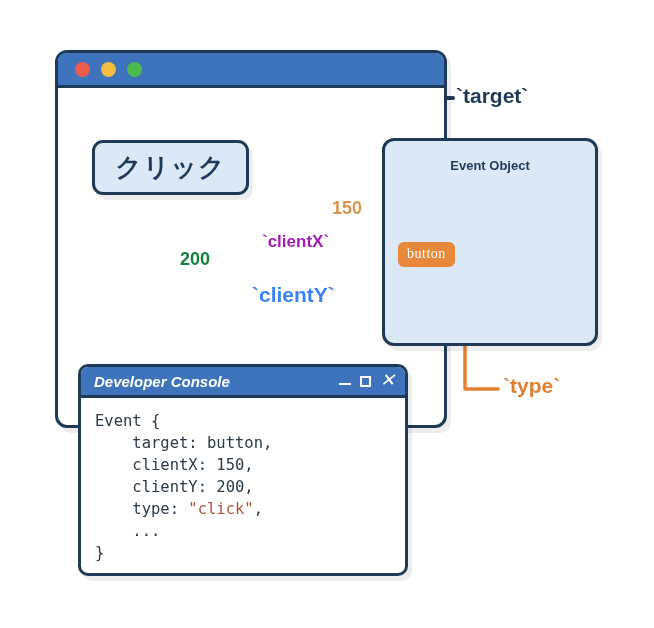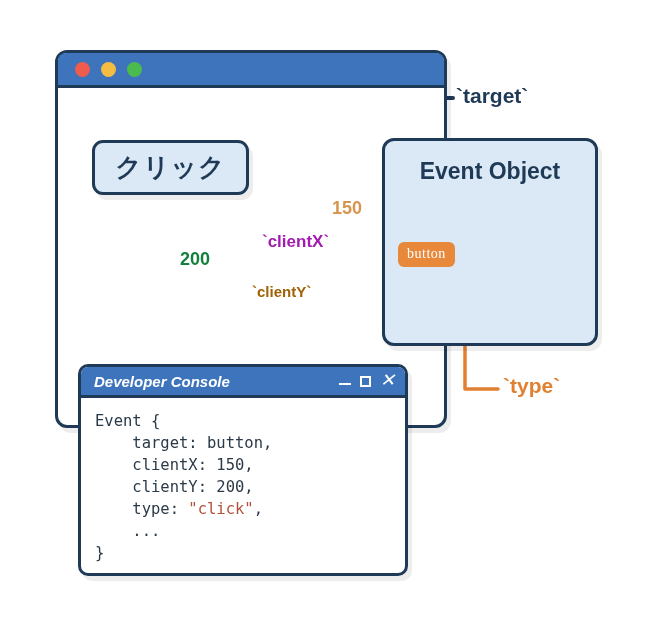--- a/index.html
+++ b/index.html
@@ -53,21 +53,21 @@
   .event-obj{
     position:absolute;left:382px;top:138px;width:216px;height:208px;
     background:#dbe9f6;
     border:3.5px solid #1f3a56;
     border-radius:12px;
     box-sizing:border-box;
     box-shadow:4px 5px 0 rgba(0,0,0,.07);
   }
   .event-title{
     position:absolute;left:0;right:0;top:17px;text-align:center;
-    font-size:23px;font-weight:bold;color:#1f3a56;
+    font-size:13px;font-weight:bold;color:#1f3a56;
   }
   .chip-button{
     position:absolute;left:13px;top:101px;
     background:#e8883a;color:#ffffff;
     font-family:Liberation Serif, serif;
     font-size:14px;
     padding:4px 9px 5px;
     border-radius:6px;
     letter-spacing:.5px;
   }
@@ -111,21 +111,21 @@
     font-size:15.5px;line-height:1.42;color:#2b3a48;
     white-space:pre;
   }
   .str{color:#b4503a;}
 
   
   .lbl{position:absolute;white-space:nowrap;}
   .lbl-target{left:456px;top:84px;font-size:21px;font-weight:bold;color:#1f3a56;}
   .lbl-type{left:503px;top:374px;font-size:21px;font-weight:bold;color:#e08030;}
   .lbl-clientx{left:262px;top:232px;font-size:17px;font-weight:bold;color:#a21caf;}
-  .lbl-clienty{left:252px;top:283px;font-size:15px;font-weight:bold;color:#a16207;}
+  .lbl-clienty{left:252px;top:283px;font-size:21px;font-weight:bold;color:#3b82f6;}
   .lbl-150{left:332px;top:198px;font-size:18px;font-weight:bold;color:#d79550;}
   .lbl-200{left:180px;top:249px;font-size:18px;font-weight:bold;color:#15803d;}
 </style>
 </head>
 <body>
 
 <div id="stage">
 
   <svg id="svg-layer" viewBox="0 0 654 628" xmlns="http://www.w3.org/2000/svg">
 

